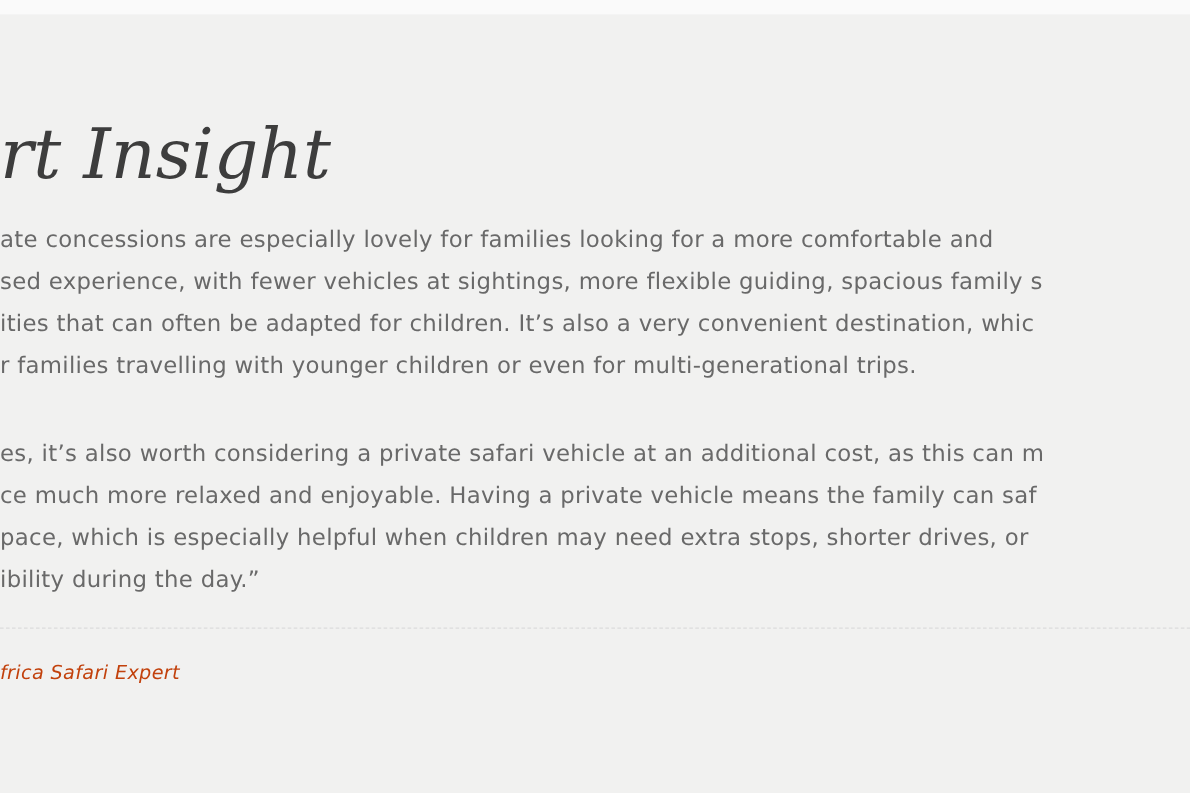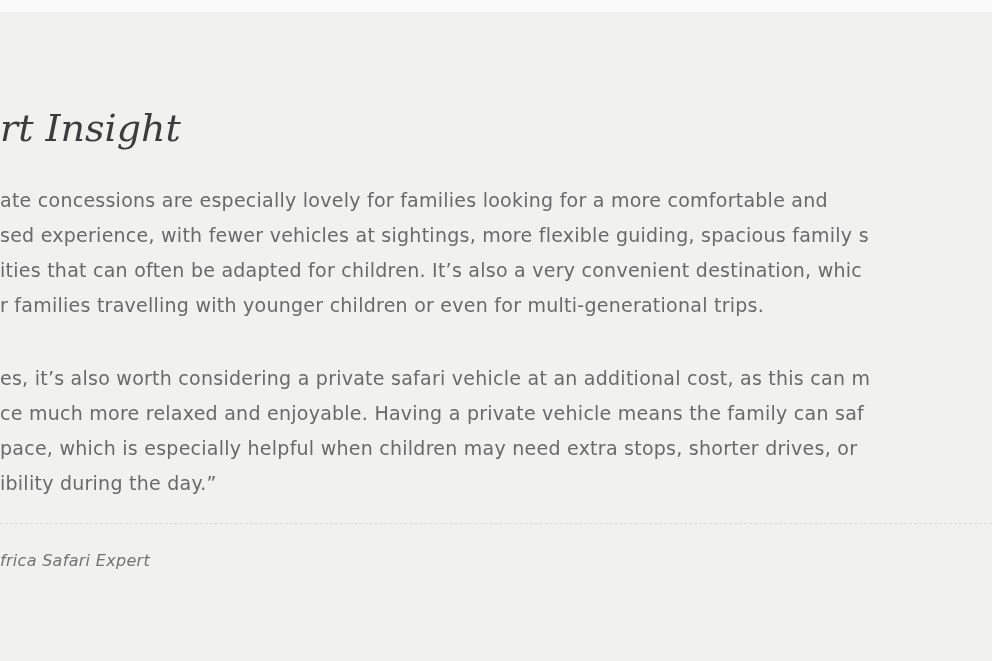--- a/index.html
+++ b/index.html
@@ -24,21 +24,21 @@
     background: #fafafa;
   }
   .heading {
     position: absolute;
     top: 92px;
     left: 0;
     margin: 0;
     font-family: "DejaVu Serif", serif;
     font-style: italic;
     font-weight: 500;
-    font-size: 38px;
+    font-size: 58px;
     line-height: 72px;
     color: #3d3d3d;
     white-space: nowrap;
   }
   .para {
     position: absolute;
     left: 0;
     width: 1200px; 
     color: #696969;
     font-size: 19px;
@@ -58,21 +58,21 @@
     height: 0;
     border-top: 1px dashed #dcdcdc;
   }
   .attribution {
     position: absolute;
     top: 551px;
     left: 0;
     font-style: italic;
     font-size: 16px;
     letter-spacing: 0.3px;
-    color: #737373;
+    color: #c2410c;
     white-space: nowrap;
   }
 </style>
 </head>
 <body>
 
 <div class="canvas">
 
   <div class="top-band"></div>
 

